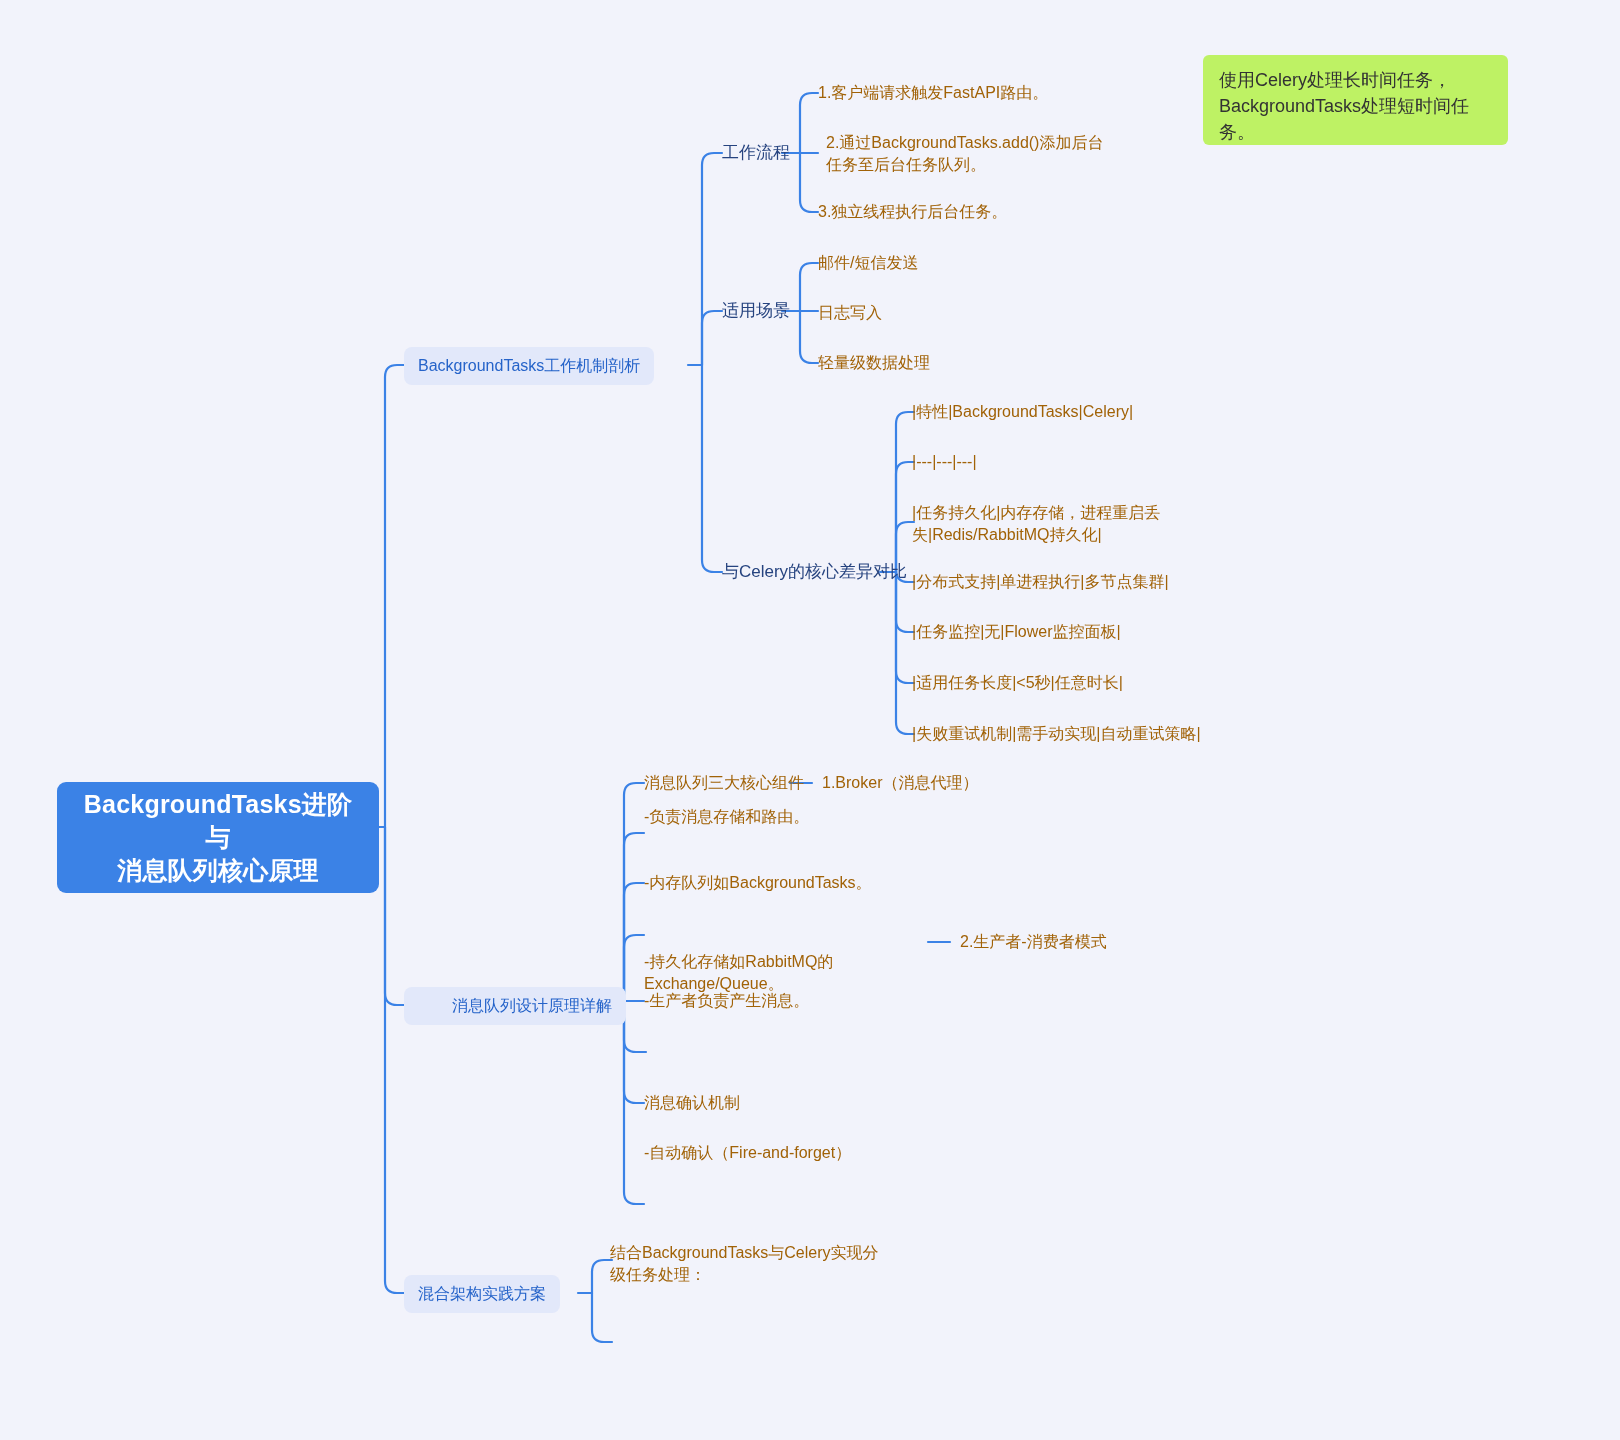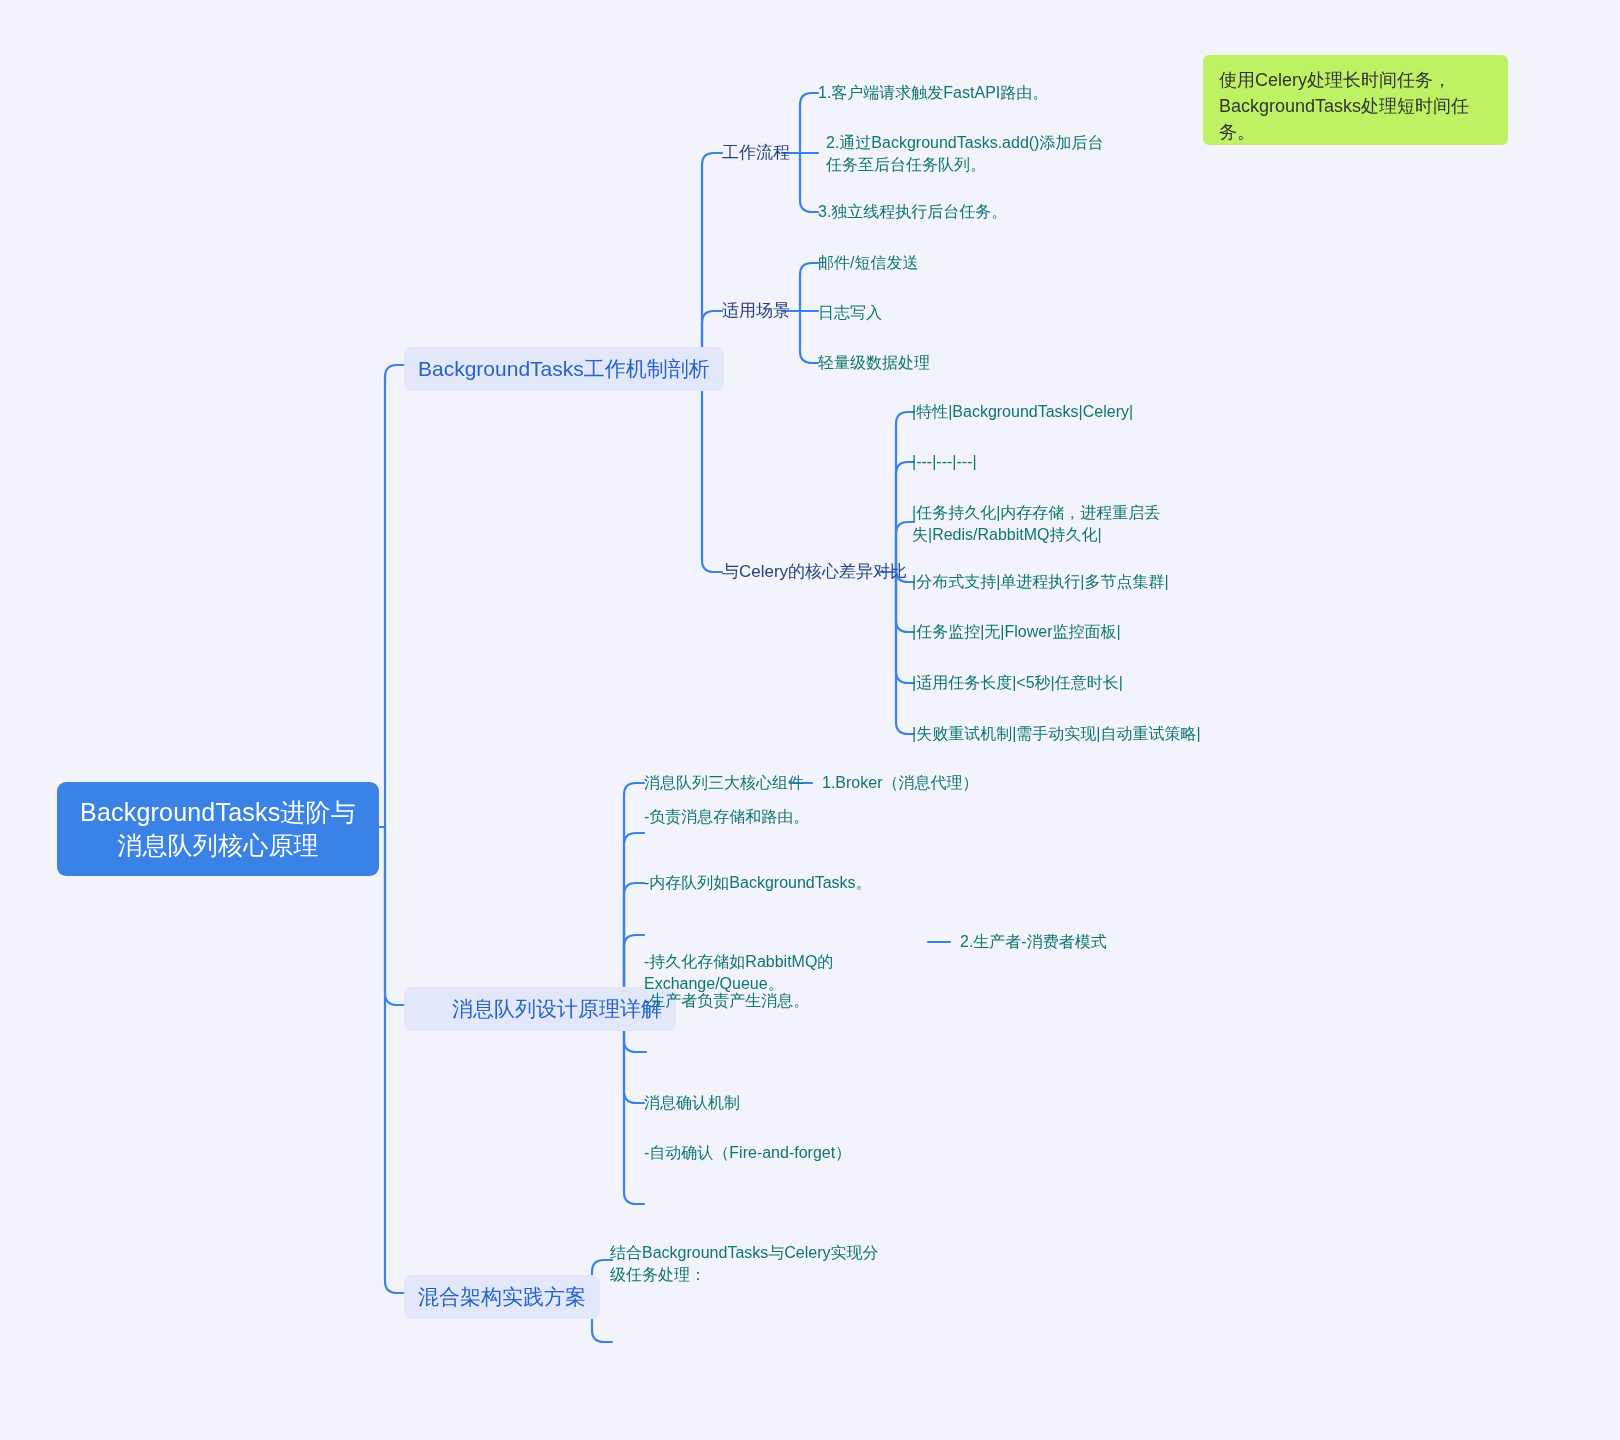--- a/index.html
+++ b/index.html
@@ -31,43 +31,44 @@
     white-space: pre-wrap;
     box-sizing: border-box;
   }
   
   .root-node {
     background: #3b82e6;
     color: #ffffff;
     border-radius: 9px;
     font-size: 25px;
     text-align: center;
-    padding: 14px 18px;
+    padding: 6px 18px;
     line-height: 1.32;
     letter-spacing: 0.2px;
+    font-weight: bold;
   }
   
   .branch-node {
     background: #e2e8fa;
     border-radius: 8px;
-    font-size: 21px;
+    font-size: 16px;
     padding: 8px 14px;
     color: #2563c9;
     white-space: nowrap;
   }
   
   .sub-node {
     font-size: 17px;
     color: #26437f;
     white-space: nowrap;
   }
   
   .leaf-node {
     font-size: 16px;
-    color: #0f766e;
+    color: #a16207;
   }
   .leaf-node.wrap2 {
     width: 300px;
   }
   .empty-node {
     width: 10px;
     height: 10px;
   }
   
   .sticky-note {

